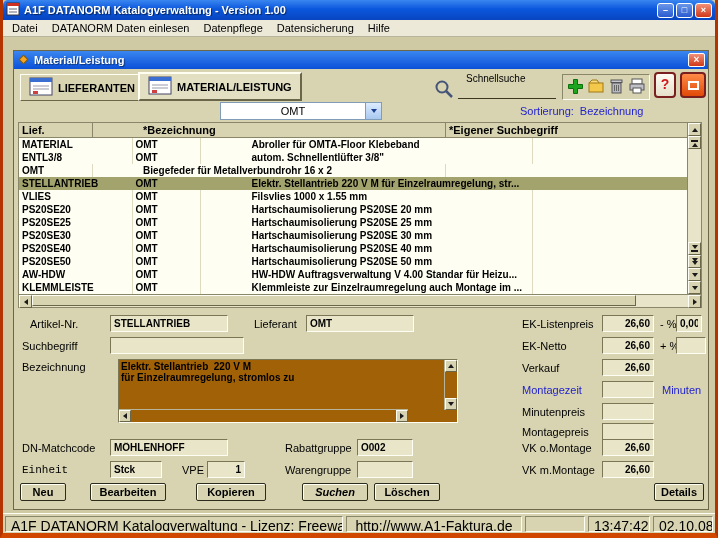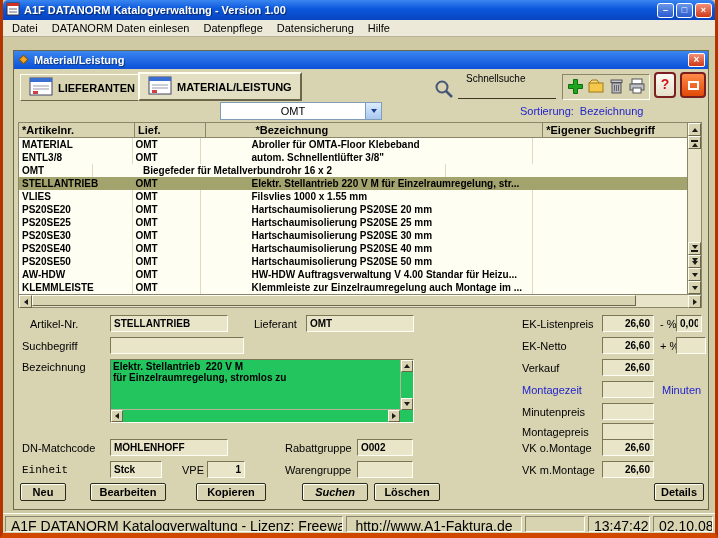--- a/index.html
+++ b/index.html
@@ -101,22 +101,22 @@
   .htrack { flex:1; position:relative; }
   .hthumb { position:absolute; left:0; top:0; height:11px; width:92%;
     background:var(--tan); border:1px solid; border-color:#fffef4 #6a664a #6a664a #fffef4; }
   
   .lbl { position:absolute; font-size:11px; white-space:nowrap; }
   .lbl.blue { color:var(--blue); }
   .field { position:absolute; height:17px; background:#e9e5c9; border:1px solid;
     border-color:#7a7656 #fffef4 #fffef4 #7a7656; font:bold 10px "Liberation Sans",sans-serif;
     padding:0 3px; color:#000; }
   .field.num { text-align:right; }
-  .ta-wrap { position:absolute; left:96px; top:290px; width:304px; height:64px;
-    background:#22c55e; border:1px solid; border-color:#7a7656 #fffef4 #fffef4 #7a7656; }
+  .ta-wrap { position:absolute; left:104px; top:290px; width:340px; height:64px;
+    background:#a16207; border:1px solid; border-color:#7a7656 #fffef4 #fffef4 #7a7656; }
   .ta-wrap textarea { position:absolute; left:2px; top:1px; width:286px; height:48px;
     background:transparent; border:none; resize:none; overflow:hidden;
     font:bold 10px "Liberation Sans",sans-serif; }
   .ta-v { position:absolute; right:0; top:0; width:13px; height:50px;
     display:flex; flex-direction:column; justify-content:space-between; border-left:1px solid #b8b49a; }
   .ta-h { position:absolute; left:0; bottom:0; height:13px; width:289px;
     display:flex; justify-content:space-between; border-top:1px solid #b8b49a; }
   
   .abtn { position:absolute; top:414px; height:18px; background:var(--tan);
     border:1px solid #2c2c1c; border-radius:2px; font-weight:bold; font-size:11px;
@@ -241,21 +241,20 @@
         <span class="combo-btn">
           <span class="tri down" style="border-top-color:#1a3f8f;"></span>
         </span>
       </div>
       <div class="sort">
         <span>Sortierung:</span><span>Bezeichnung</span>
       </div>
 
       <div class="table">
         <div class="thead">
-          <span class="th c-artikelnr">*Artikelnr.</span>
           <span class="th c-lief">Lief.</span>
           <span class="th c-bezeichnung">*Bezeichnung</span>
           <span class="th c-suchbegriff">*Eigener Suchbegriff</span>
         </div>
         <div class="tbody">
             <div class="trow">
               <div class="tcell c-artikelnr">MATERIAL</div>
               <div class="tcell c-lief">OMT</div>
               <div class="tcell c-bezeichnung">Abroller für OMTA-Floor Klebeband</div>
               <div class="tcell c-suchbegriff"></div>

